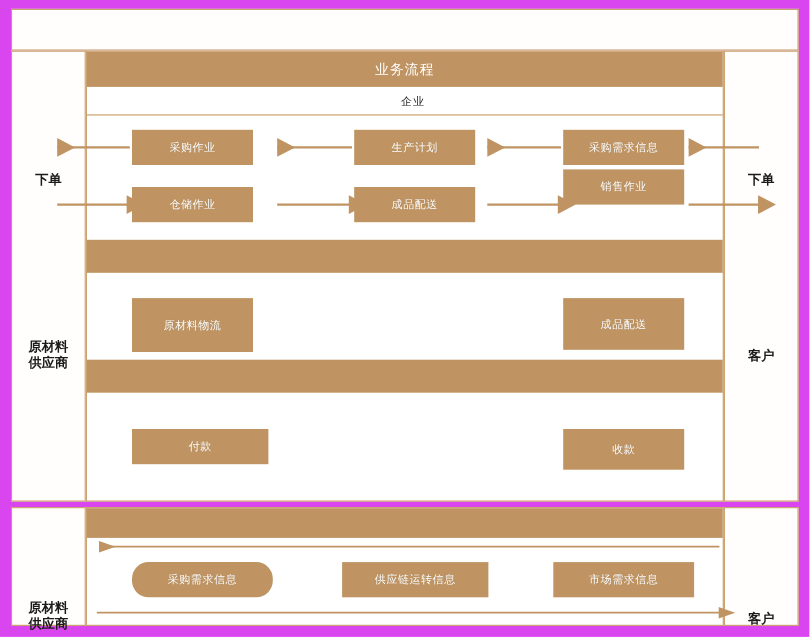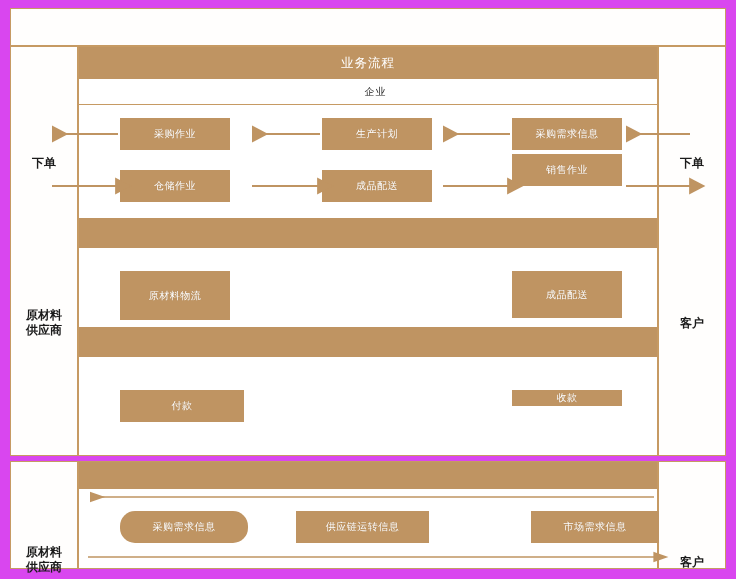--- a/index.html
+++ b/index.html
@@ -135,37 +135,37 @@
   </div>
   <div class="plainbox" style="left:512px; top:271px; width:110px; height:47px;">
     <span>成品配送</span>
   </div>
 
   <div class="band" style="left:79px; top:327px; width:578px; height:30px;"></div>
 
   <div class="plainbox" style="left:120px; top:390px; width:124px; height:32px;">
     <span>付款</span>
   </div>
-  <div class="plainbox" style="left:512px; top:390px; width:110px; height:16px;">
+  <div class="plainbox" style="left:512px; top:390px; width:110px; height:37px;">
     <span>收款</span>
   </div>
 
   <div class="frame" style="left:10px; top:461px; width:68px; height:108px;"></div>
   <div class="frame" style="left:658px; top:461px; width:68px; height:108px;"></div>
   <div class="frame" style="left:78px; top:461px; width:580px; height:108px; background:#ffffff;"></div>
 
   <div class="band" style="left:79px; top:462px; width:578px; height:27px;"></div>
 
   <div class="plainbox" style="left:120px; top:511px; width:128px; height:32px;border-radius:15px;">
     <span>采购需求信息</span>
   </div>
-  <div class="plainbox" style="left:296px; top:511px; width:133px; height:32px;">
+  <div class="plainbox" style="left:311px; top:511px; width:133px; height:32px;">
     <span>供应链运转信息</span>
   </div>
-  <div class="plainbox" style="left:503px; top:511px; width:128px; height:32px;margin-left:28px;">
+  <div class="plainbox" style="left:503px; top:511px; width:128px; height:32px;">
     <span>市场需求信息</span>
   </div>
 
   <div class="side-label" style="left:10px; top:106px; width:68px; height:22px;">下单</div>
   <div class="side-label" style="left:658px; top:106px; width:68px; height:22px;">下单</div>
 
   <div class="side-label" style="left:10px; top:258px; width:68px; height:38px;">原材料
 供应商</div>
   <div class="side-label" style="left:658px; top:265px; width:68px; height:24px;">客户</div>
 

